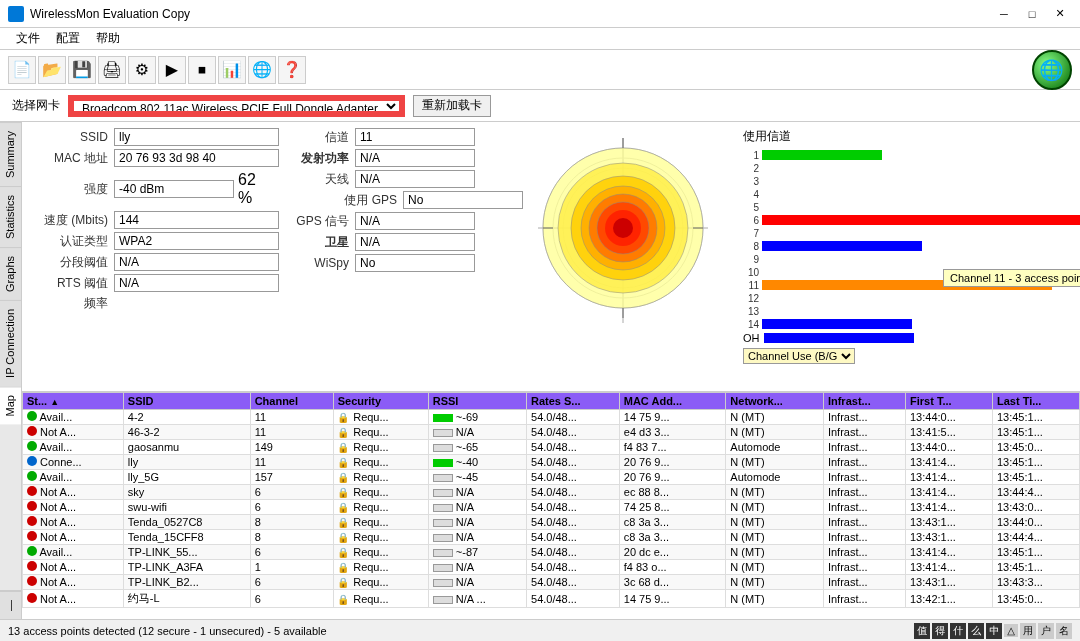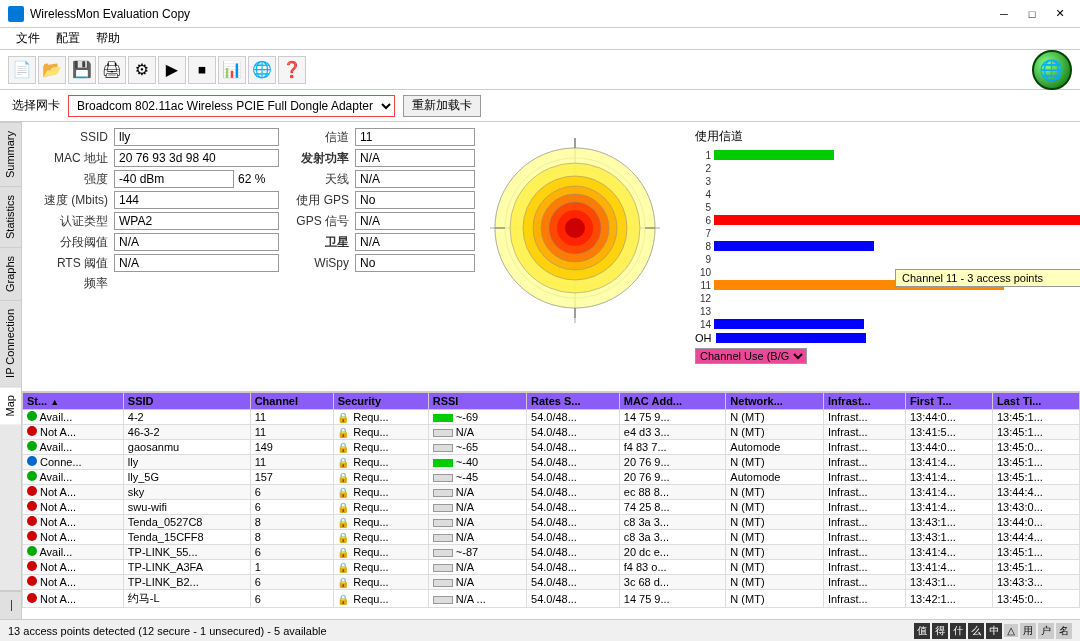--- a/index.html
+++ b/index.html
@@ -15,21 +15,21 @@
     
     .menu-bar { background: #fff; border-bottom: 1px solid #ccc; display: flex; align-items: center; padding: 2px 8px; height: 22px; font-size: 12px; }
     .menu-item { padding: 2px 8px; cursor: pointer; }
     
     
     .toolbar { background: #fff; border-bottom: 1px solid #ccc; display: flex; align-items: center; padding: 4px 8px; height: 40px; gap: 2px; }
     .toolbar-btn { width: 28px; height: 28px; background: #f5f5f5; border: 1px solid #ccc; display: flex; align-items: center; justify-content: center; cursor: pointer; font-size: 16px; }
     
     
     .adapter-bar { background: #fff; border-bottom: 1px solid #ccc; display: flex; align-items: center; padding: 4px 12px; height: 32px; gap: 8px; font-size: 12px; }
-    .adapter-select { flex: 0 0 300px; height: 22px; border: 1px solid #ef4444; background: white; font-size: 12px; padding: 0 4px; }
+    .adapter-select { flex: 0 0 300px; height: 22px; border: 6px solid #ef4444; background: white; font-size: 12px; padding: 0 4px; }
     .reload-btn { height: 22px; padding: 0 8px; background: #f0f0f0; border: 1px solid #999; cursor: pointer; font-size: 12px; }
     
     
     .main-layout { display: flex; height: calc(641px - 28px - 22px - 40px - 32px - 22px); }
     
     
     .side-tabs { width: 22px; background: #e8e8e8; border-right: 1px solid #ccc; display: flex; flex-direction: column; }
     .side-tab { writing-mode: vertical-rl; text-orientation: mixed; transform: rotate(180deg); padding: 8px 4px; font-size: 11px; cursor: pointer; border-bottom: 1px solid #ccc; white-space: nowrap; background: #e0e0e0; }
     .side-tab.active { background: #fff; }
     
@@ -53,21 +53,21 @@
     .signal-title { text-align: center; font-size: 12px; margin-bottom: 4px; }
     
     
     .channel-panel { flex: 1; }
     .channel-title { font-size: 12px; margin-bottom: 4px; }
     .channel-bars { position: relative; }
     .channel-row { display: flex; align-items: center; height: 12px; margin-bottom: 1px; }
     .channel-num { width: 16px; font-size: 10px; text-align: right; margin-right: 3px; color: #333; }
     .channel-bar { height: 10px; }
     .channel-tooltip { position: absolute; background: #ffffc0; border: 1px solid #999; padding: 2px 6px; font-size: 11px; right: 0; top: 50px; }
-    .channel-use-select { font-size: 11px; border: 1px solid #999; background: #ec4899; }
+    .channel-use-select { font-size: 11px; border: 1px solid #999; background: #fef9c3; }
     
     
     .table-container { flex: 1; overflow-y: auto; overflow-x: hidden; background: white; }
     table { width: 100%; border-collapse: collapse; font-size: 11px; }
     th { background: #8b5cf6; border: 1px solid #ccc; padding: 2px 4px; text-align: left; font-weight: bold; cursor: pointer; white-space: nowrap; position: sticky; top: 0; }
     td { border: 1px solid #ddd; padding: 1px 4px; white-space: nowrap; overflow: hidden; max-width: 80px; text-overflow: ellipsis; }
     tr:nth-child(even) { background: #f8f8f8; }
     .status-dot { width: 10px; height: 10px; border-radius: 50%; display: inline-block; }
     
     
@@ -151,21 +151,21 @@
           <span class="info-label">SSID</span>
           <input class="info-value" value="lly" readonly="" style="">
         </div>
         <div class="info-row">
           <span class="info-label">MAC 地址</span>
           <input class="info-value" value="20 76 93 3d 98 40" readonly="" style="">
         </div>
         <div class="info-row">
           <span class="info-label">强度</span>
           <input class="info-value" value="-40 dBm" readonly="" style="width: 80px; flex: 0 0 80px;">
-          <span style="padding: 1px 4px; width: 40px; font-size:12px;">62 %</span>
+          <span style="padding: 1px 4px; width: 40px; font-size:16px;">62 %</span>
         </div>
         <div class="info-row">
           <span class="info-label">速度 (Mbits)</span>
           <input class="info-value" value="144" readonly="" style="">
         </div>
         <div class="info-row">
           <span class="info-label">认证类型</span>
           <input class="info-value" value="WPA2" readonly="" style="">
         </div>
         <div class="info-row">
@@ -188,21 +188,21 @@
         </div>
         <div class="info-row">
           <span class="info-label" style="width:60px;font-weight:bold;">发射功率</span>
           <input class="info-value" value="N/A" readonly="" style="width: 60px; flex: 0 0 60px;">
         </div>
         <div class="info-row">
           <span class="info-label" style="width:60px;">天线</span>
           <input class="info-value" value="N/A" readonly="" style="width: 60px; flex: 0 0 60px;">
         </div>
         <div class="info-row">
-          <span class="info-label" style="width:60px;">使用 GPS</span>
+          <span class="info-label" style="width:60px;margin-left:48px;">使用 GPS</span>
           <input class="info-value" value="No" readonly="" style="width: 60px; flex: 0 0 60px;">
         </div>
         <div class="info-row">
           <span class="info-label" style="width:60px;">GPS 信号</span>
           <input class="info-value" value="N/A" readonly="" style="width: 60px; flex: 0 0 60px;">
         </div>
         <div class="info-row">
           <span class="info-label" style="width:60px;font-weight:bold;">卫星</span>
           <input class="info-value" value="N/A" readonly="" style="width: 60px; flex: 0 0 60px;">
         </div>

